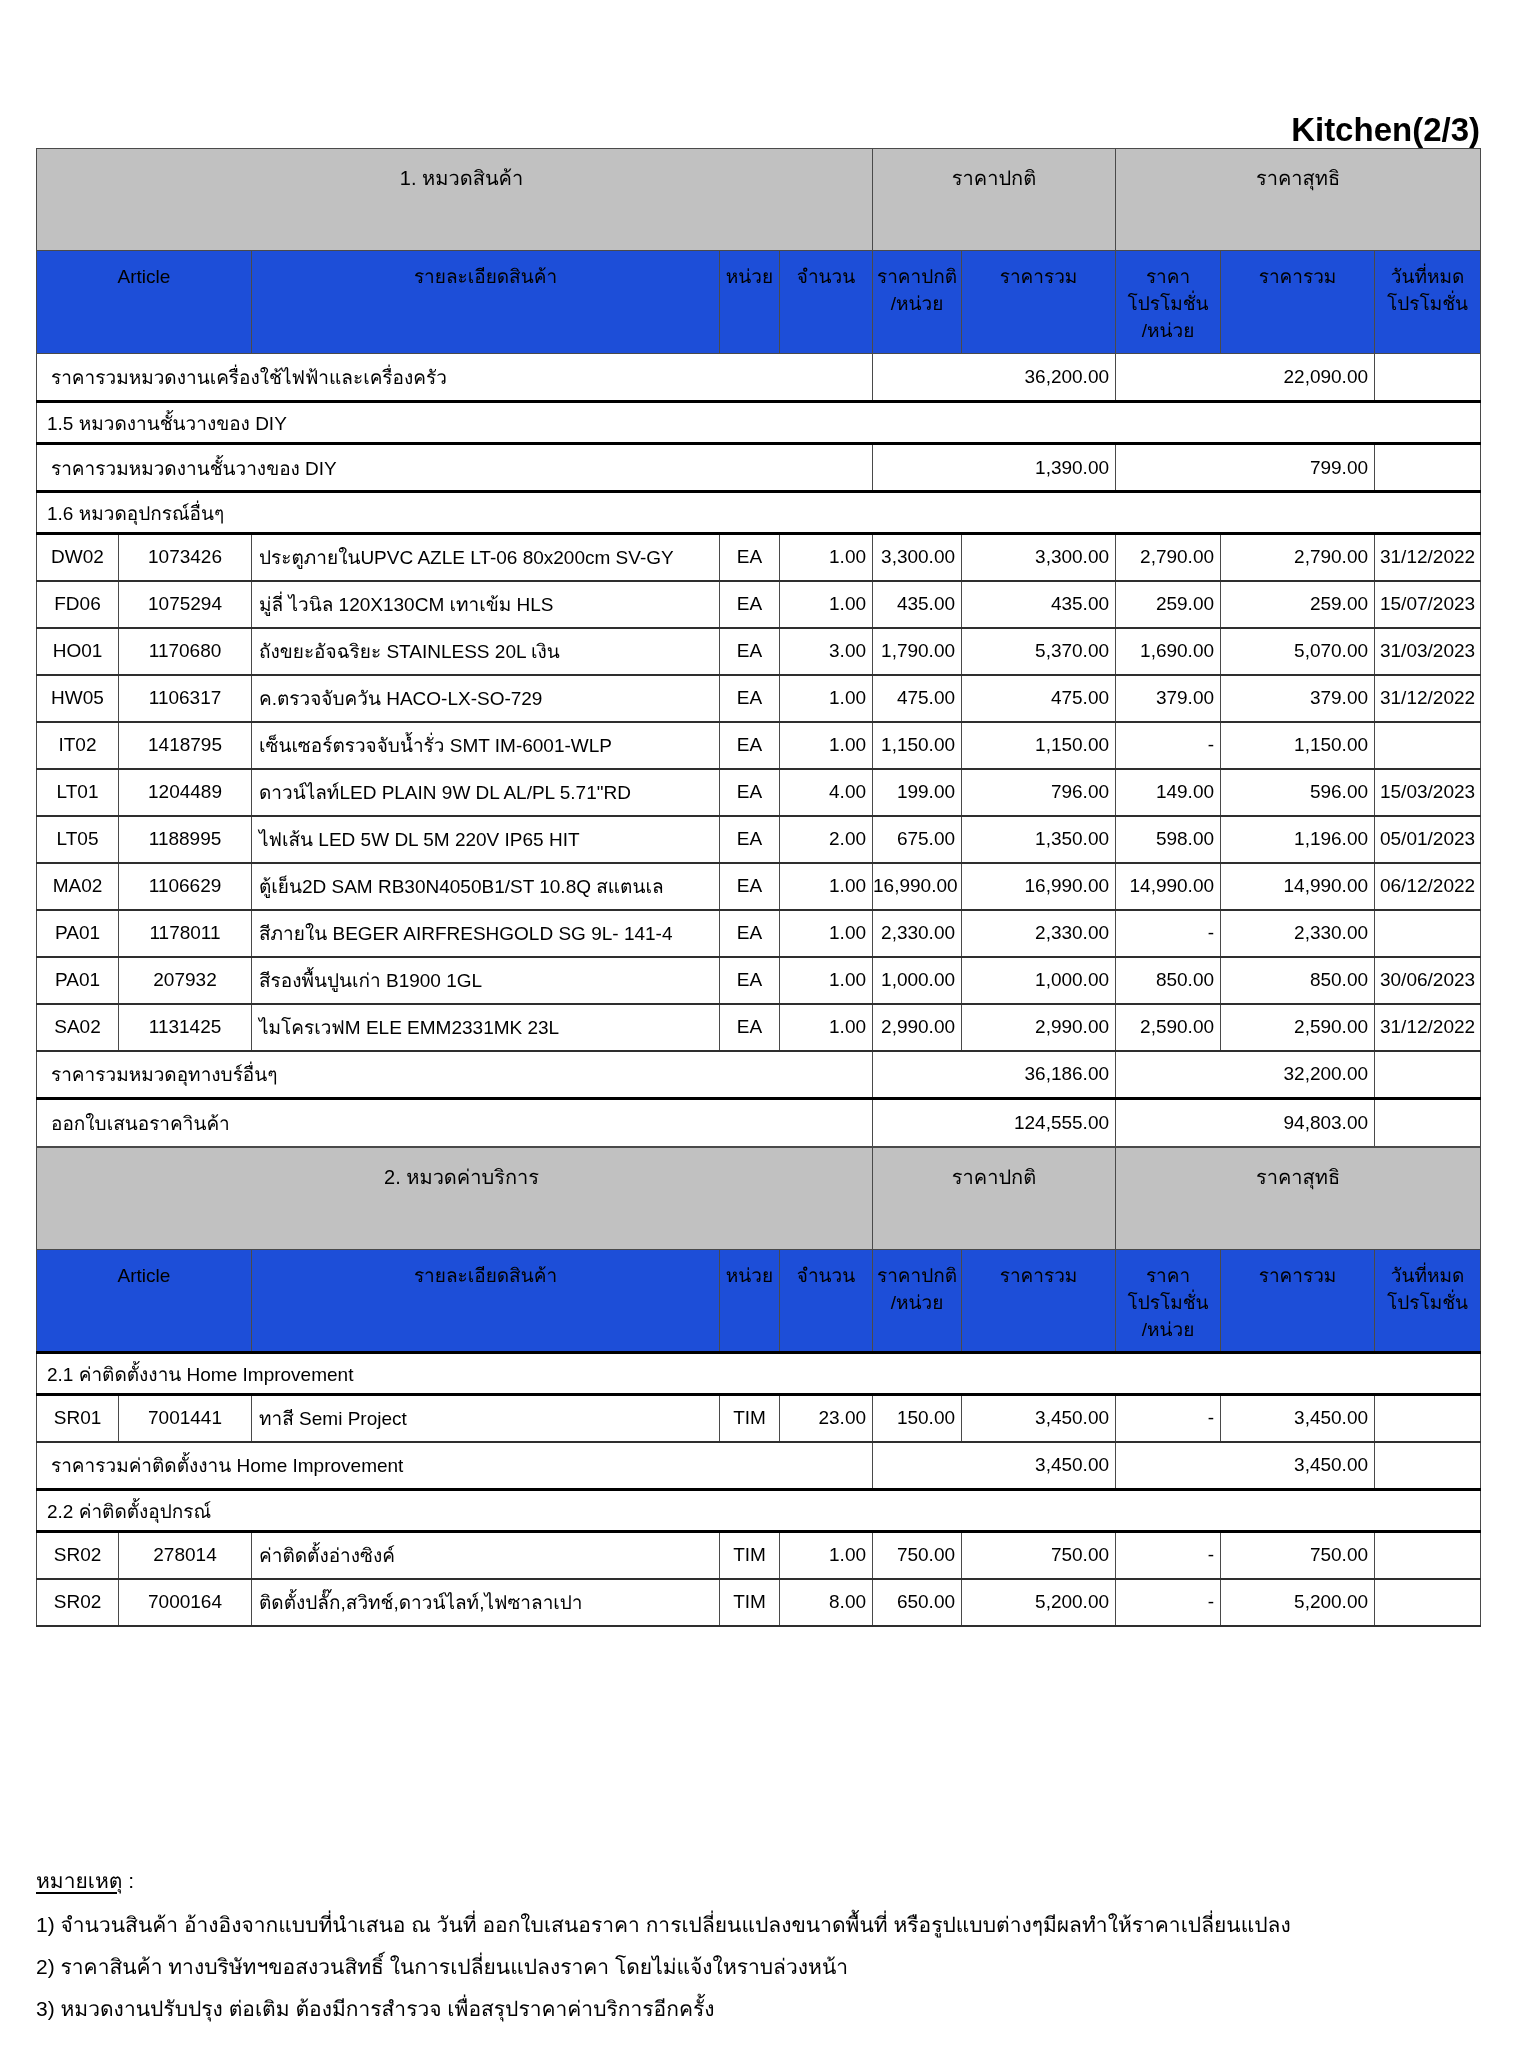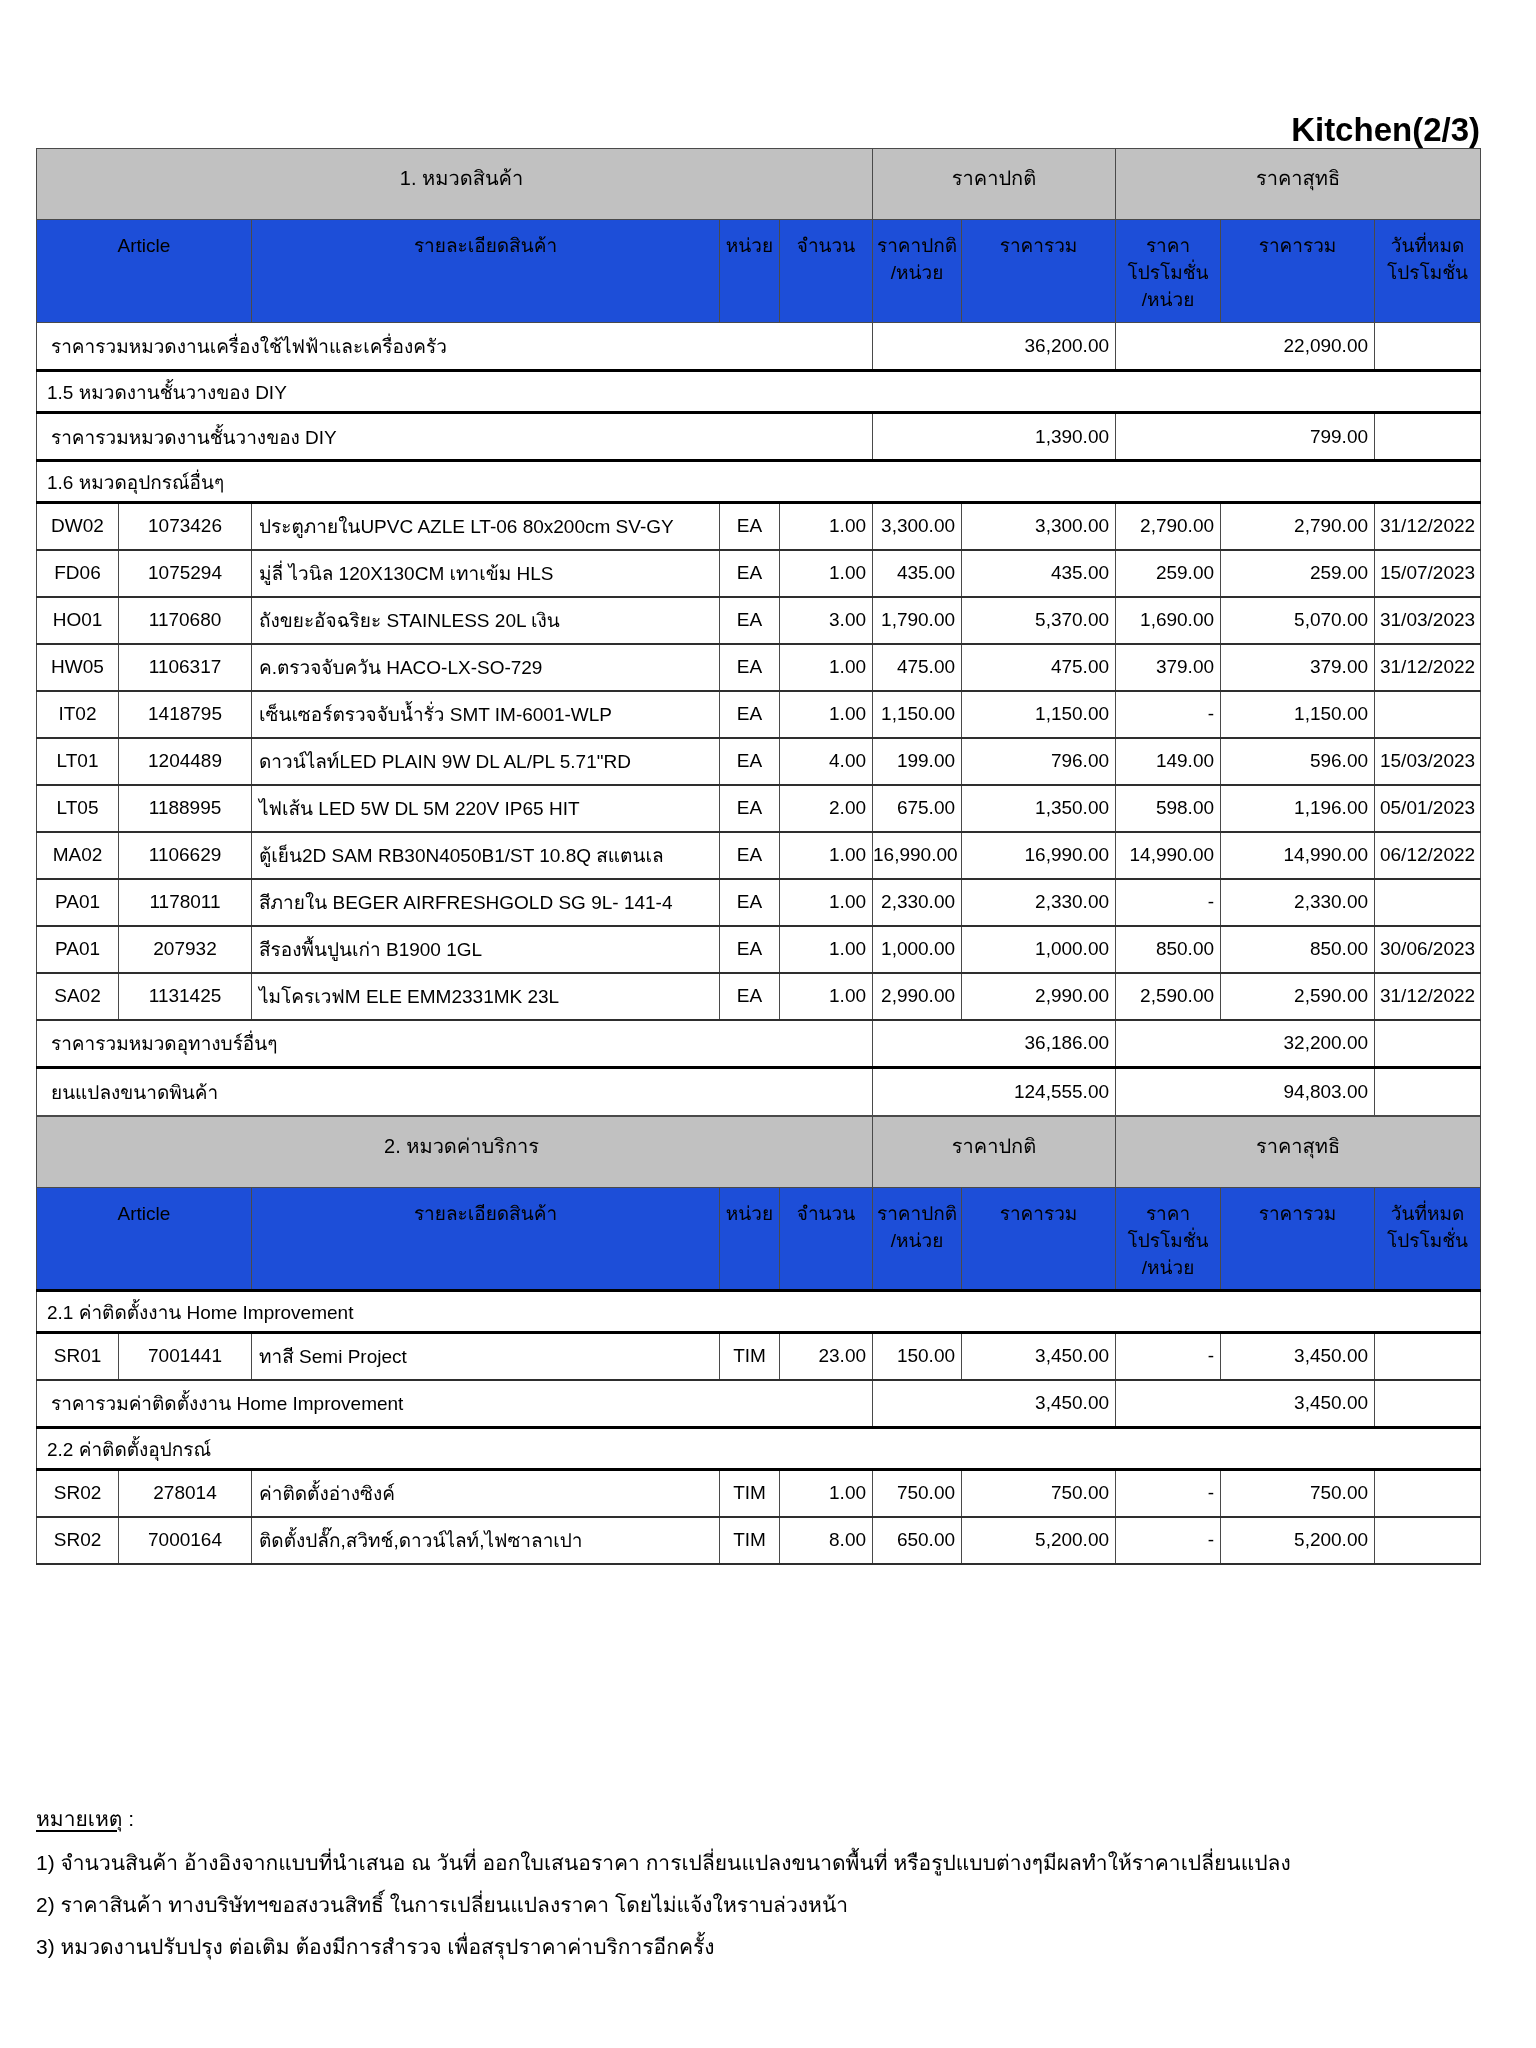--- a/index.html
+++ b/index.html
@@ -18,21 +18,21 @@
     margin: 0; font-size: 33px; font-weight: bold;
     line-height: 36px; letter-spacing: 0px;
   }
   .price-table {
     table-layout: fixed; width: 1444px; margin-left: 36px;
     border-collapse: collapse; font-size: 19px; color: #000;
   }
   .price-table td, .price-table th {
     border: 1px solid #4a4a4a; overflow: hidden; padding: 0;
   }
-  tr.band-row { height: 71px; }
+  tr.band-row { height: 102px; }
   tr.band-row th {
     background: #c1c1c1; font-weight: normal; font-size: 20px;
     vertical-align: top; padding-top: 13px; text-align: center;
   }
   th.band-label { text-align: left; padding-left: 14px; }
   tr.header-row { height: 103px; }
   tr.header-row th {
     background: #1d4ed8; font-weight: normal; font-size: 19px;
     vertical-align: top; padding-top: 12px; text-align: center;
     white-space: pre-line; line-height: 27px;
@@ -251,21 +251,21 @@
     <td class="num">2,590.00</td>
     <td class="ctr">31/12/2022</td>
   </tr>
       <tr class="summary">
     <td colspan="5" class="sum-label">ราคารวมหมวดอุทางบร์อื่นๆ</td>
     <td colspan="2" class="num">36,186.00</td>
     <td colspan="2" class="num">32,200.00</td>
     <td></td>
   </tr>
       <tr class="summary grand">
-    <td colspan="5" class="sum-label">ยนแปลงขนาดพินค้า</td>
+    <td colspan="5" class="sum-label">ออกใบเสนอราคาินค้า</td>
     <td colspan="2" class="num">124,555.00</td>
     <td colspan="2" class="num">94,803.00</td>
     <td></td>
   </tr>
     </tbody>
 </table>
 
 <table class="price-table">
   <colgroup>
     <col style="width:82px">

